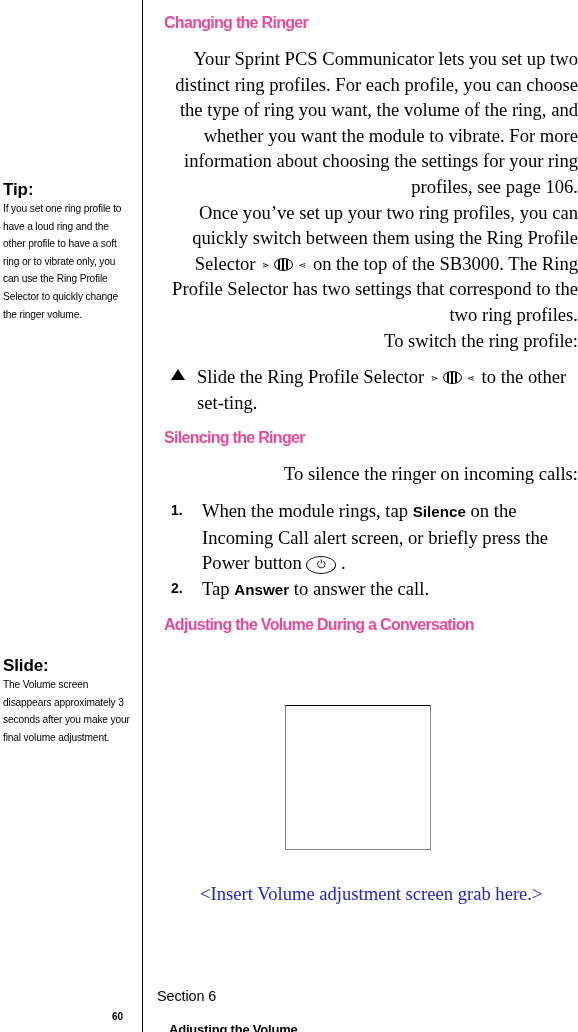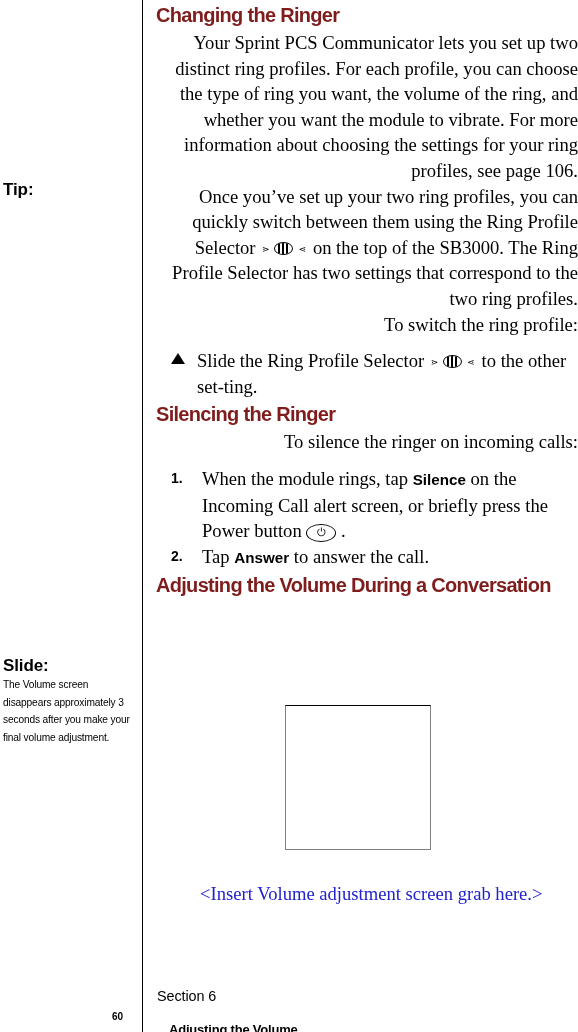--- a/index.html
+++ b/index.html
@@ -69,24 +69,24 @@
     position: absolute;
     left: 152px;
     top: 0px;
     width: 426px;
     height: 988px;
   }
 
   h2.section-heading {
     font-family: "Liberation Sans", sans-serif;
     font-weight: bold;
-    font-size: 20px;
+    font-size: 16px;
     line-height: 22px;
-    color: #7f1d1d;
-    margin: 4px;
+    color: #ec4899;
+    margin: 12px;
     letter-spacing: -0.7px;
     white-space: nowrap;
   }
 
   p.para {
     font-size: 18.6px;
     line-height: 25.6px;
     margin: 0;
     text-align: right;
   }
@@ -257,20 +257,21 @@
   .mt-p  { margin-top: 11px; }
   .mt-hh { margin-top: 22px; }
 </style>
 </head>
 <body>
 
 <div class="sidebar">
 
   <div class="side-note side-note-tip">
     <p class="side-note-title">Tip:</p>
+    <p class="side-note-body">If you set one ring profile to have a loud ring and the other profile to have a soft ring or to vibrate only, you can use the Ring Profile Selector to quickly change the ringer volume.</p>
   </div>
 
   <div class="side-note side-note-note">
     <p class="side-note-title">Slide:</p>
     <p class="side-note-body">The Volume screen disappears approximately 3 seconds after you make your final volume adjustment.</p>
   </div>
 
 </div>
 
 <div class="rule-vertical"></div>

